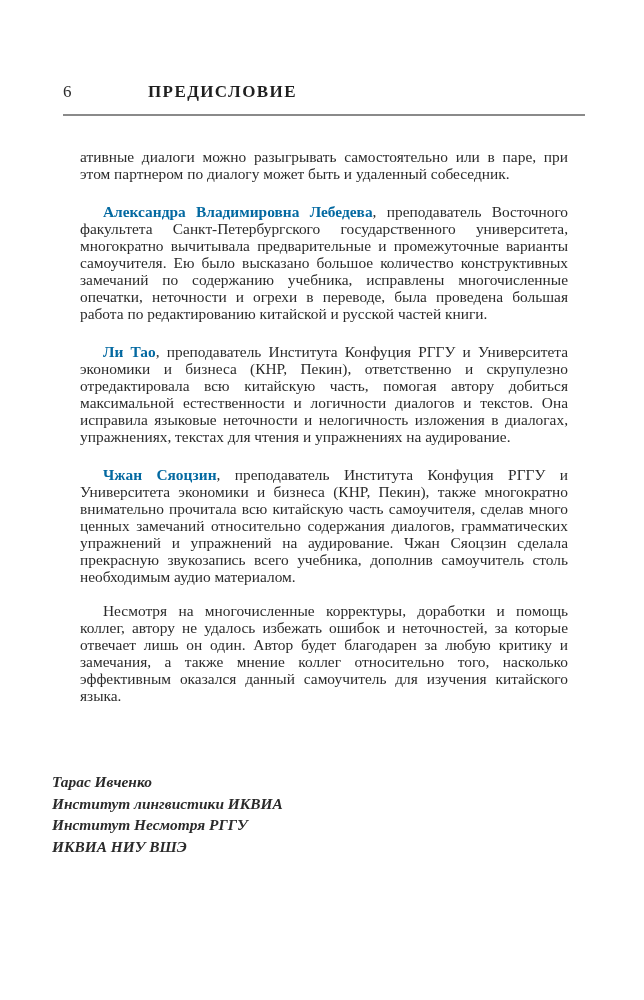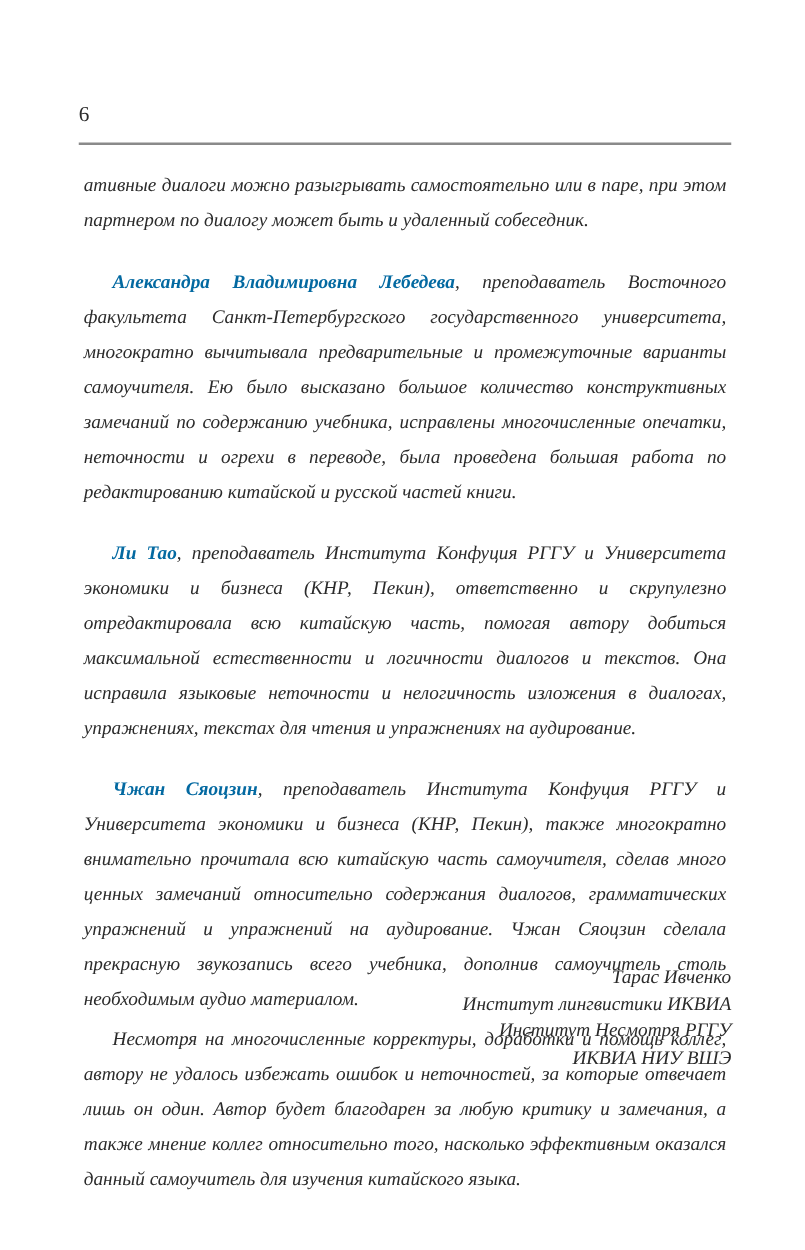--- a/index.html
+++ b/index.html
@@ -61,67 +61,68 @@
 
   
   .body-block {
     position: absolute;
     left: 63px;
     top: 131px;
     width: 522px;
   }
 
   p.para {
-    margin: 4px;
+    margin: 17px;
     font-size: 15.4px;
-    line-height: 28px;
+    line-height: 17px;
     text-align: justify;
     text-justify: inter-word;
     hyphens: manual;
     color: #2b2b2b;
-    font-style: italic;
   }
 
   p.para.indent {
     text-indent: 23px;
   }
 
   p.para.spaced {
     margin-top: 21px;
   }
 
   .lead-name {
     font-weight: bold;
     color: #0369a1;
   }
 
   
   .signature {
     position: absolute;
-    left: 63px;
+    left: 52px;
     top: 771px;
     width: 522px;
-    text-align: right;
+    text-align: left;
+    font-weight: bold;
   }
 
   .signature .sig-line {
     font-size: 15.4px;
     line-height: 21.6px;
     font-style: italic;
     color: #2b2b2b;
     white-space: nowrap;
   }
 </style>
 </head>
 <body>
 
 <div class="page">
 
   <div class="running-head">
     <div class="folio">6</div>
+    <div class="head-title">ПРЕДИСЛОВИЕ</div>
   </div>
 
   <div class="head-rule"></div>
 
   <div class="body-block">
 
     <p class="para">
       <span>ативные диалоги можно разыгрывать самостоятельно или в паре, при этом партнером по диалогу может быть и удаленный собеседник.</span>
     </p>
 

